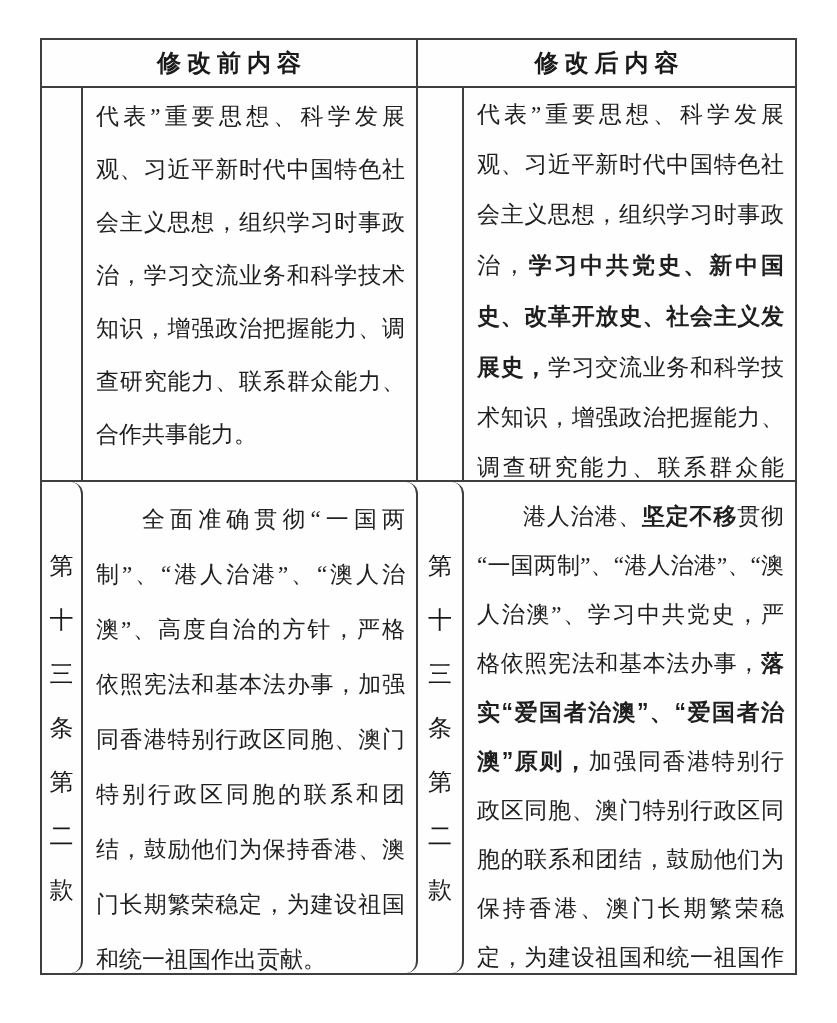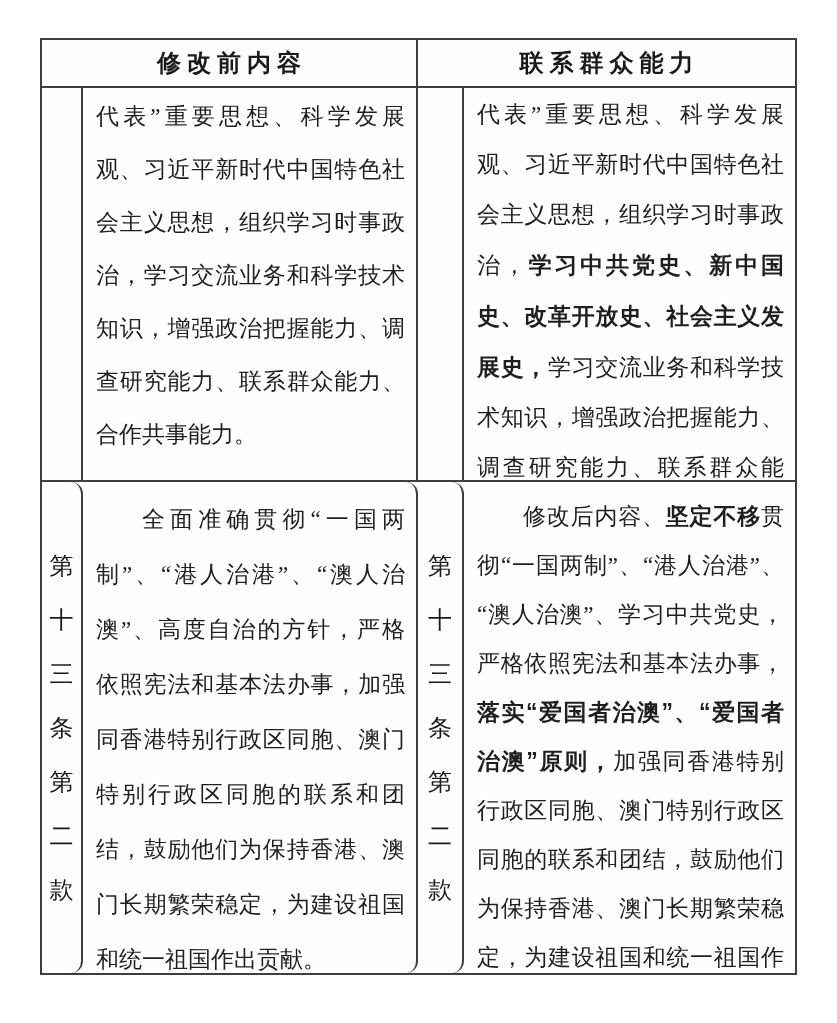--- a/index.html
+++ b/index.html
@@ -84,21 +84,21 @@
     font-family: "Liberation Sans", sans-serif;
   }
 </style>
 </head>
 <body>
 
 <div class="page">
   <div class="doc-table">
 
     <div class="cell header-cell">修改前内容</div>
-    <div class="cell header-cell last-col">联系群众能力</div>
+    <div class="cell header-cell last-col">修改后内容</div>
 
     <div class="cell label-cell"></div>
     <div class="cell content-cell pad-a lh53">
       <p><span>代表”重要思想、科学发展观、习近平新时代中国特色社会主义思想，组织学习时事政治，学习交流业务和科学技术知识，增强政治把握能力、调查研究能力、联系群众能力、合作共事能力。</span></p>
     </div>
     <div class="cell label-cell"></div>
     <div class="cell content-cell pad-a lh50 last-col">
       <p><span>代表”重要思想、科学发展观、习近平新时代中国特色社会主义思想，组织学习时事政治，</span><span class="seg-bold">学习中共党史、新中国史、改革开放史、社会主义发展史，</span><span>学习交流业务和科学技术知识，增强政治把握能力、调查研究能力、联系群众能力、合作共事能力。</span></p>
     </div>
 
@@ -117,17 +117,17 @@
     <div class="cell label-cell last-row">
         <span>第</span>
         <span>十</span>
         <span>三</span>
         <span>条</span>
         <span>第</span>
         <span>二</span>
         <span>款</span>
       </div>
     <div class="cell content-cell pad-b lh49 last-col last-row">
-      <p class="indent"><span>修改后内容、</span><span class="seg-bold">坚定不移</span><span>贯彻“一国两制”、“港人治港”、“澳人治澳”、学习中共党史，严格依照宪法和基本法办事，</span><span class="seg-bold">落实“爱国者治澳”、“爱国者治澳”原则，</span><span>加强同香港特别行政区同胞、澳门特别行政区同胞的联系和团结，鼓励他们为保持香港、澳门长期繁荣稳定，为建设祖国和统一祖国作出贡献。</span></p>
+      <p class="indent"><span>港人治港、</span><span class="seg-bold">坚定不移</span><span>贯彻“一国两制”、“港人治港”、“澳人治澳”、学习中共党史，严格依照宪法和基本法办事，</span><span class="seg-bold">落实“爱国者治澳”、“爱国者治澳”原则，</span><span>加强同香港特别行政区同胞、澳门特别行政区同胞的联系和团结，鼓励他们为保持香港、澳门长期繁荣稳定，为建设祖国和统一祖国作出贡献。</span></p>
     </div>
 
   </div>
 </div>
 
 </body></html>

